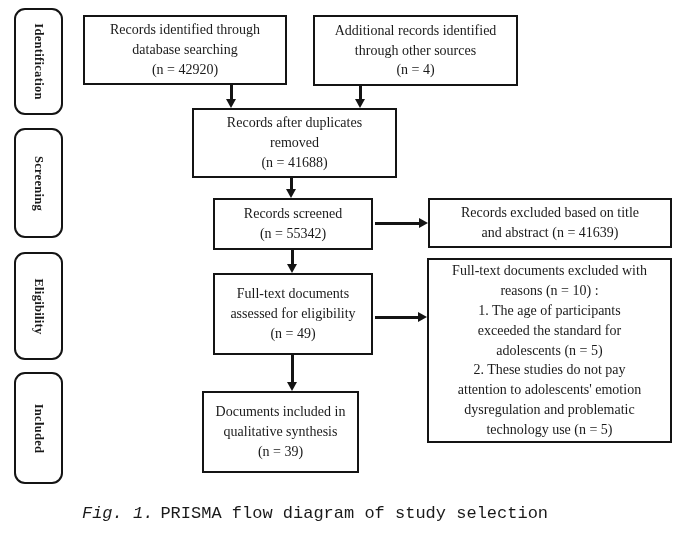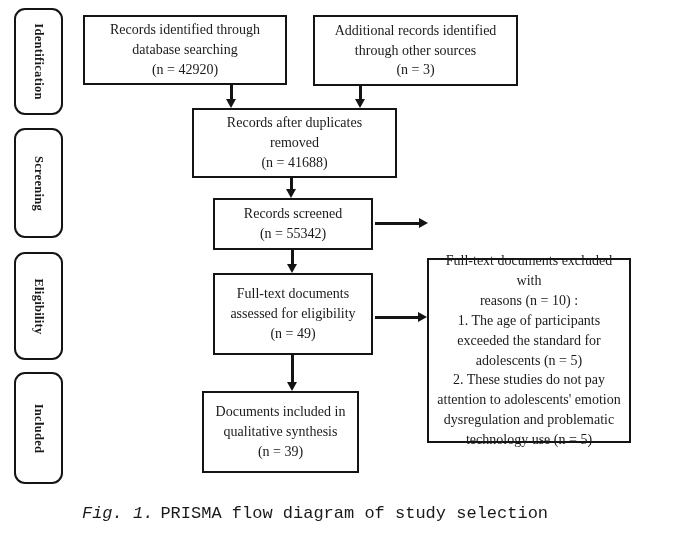--- a/index.html
+++ b/index.html
@@ -105,33 +105,35 @@
   </div>
   <div class="stage" style="top:372px;height:112px">
     <span class="stage-label">Included</span>
   </div>
 
   <div class="fbox" style="left:83px;top:15px;width:204px;height:70px">Records identified through
 database searching
 (n = 42920)</div>
   <div class="fbox" style="left:313px;top:15px;width:205px;height:71px">Additional records identified
 through other sources
-(n = 3)</div>
+(n = 4)</div>
   <div class="fbox" style="left:192px;top:108px;width:205px;height:70px">Records after duplicates
 removed
 (n = 41688)</div>
   <div class="fbox" style="left:213px;top:198px;width:160px;height:52px">Records screened
 (n = 55342)</div>
   <div class="fbox" style="left:213px;top:273px;width:160px;height:82px">Full-text documents
 assessed for eligibility
 (n = 49)</div>
   <div class="fbox" style="left:202px;top:391px;width:157px;height:82px">Documents included in
 qualitative synthesis
 (n = 39)</div>
-  <div class="fbox" style="left:427px;top:258px;width:204px;height:185px">Full-text documents excluded with
+  <div class="fbox" style="left:428px;top:198px;width:244px;height:50px">Records excluded based on title
+and abstract (n = 41639)</div>
+  <div class="fbox" style="left:427px;top:258px;width:245px;height:185px">Full-text documents excluded with
 reasons (n = 10) :
 1. The age of participants
 exceeded the standard for
 adolescents (n = 5)
 2. These studies do not pay
 attention to adolescents' emotion
 dysregulation and problematic
 technology use (n = 5)</div>
 
   <div class="varrow" style="left:226px;top:85px;height:23px">

